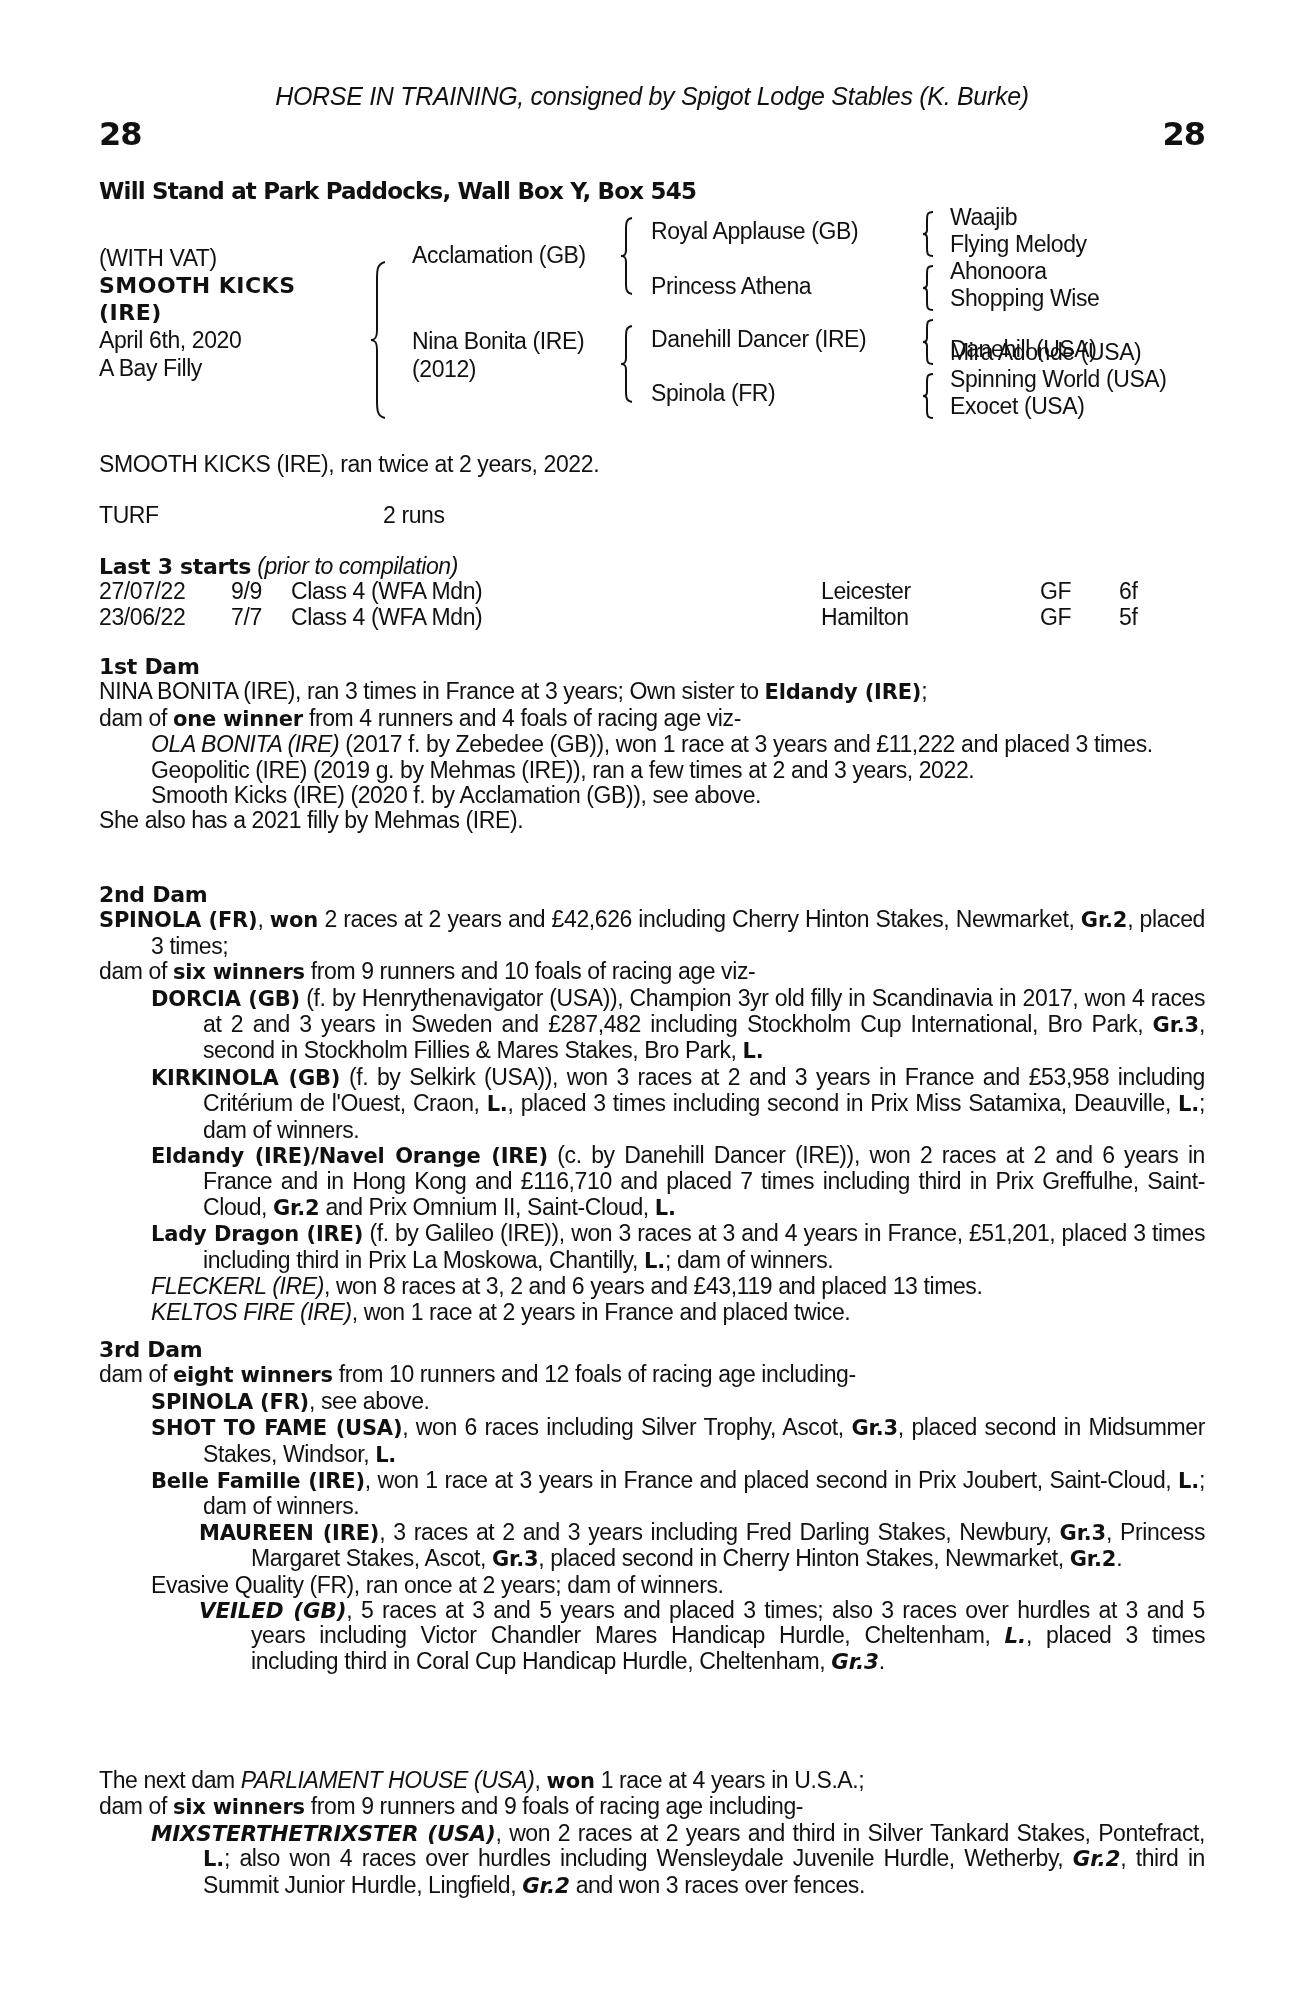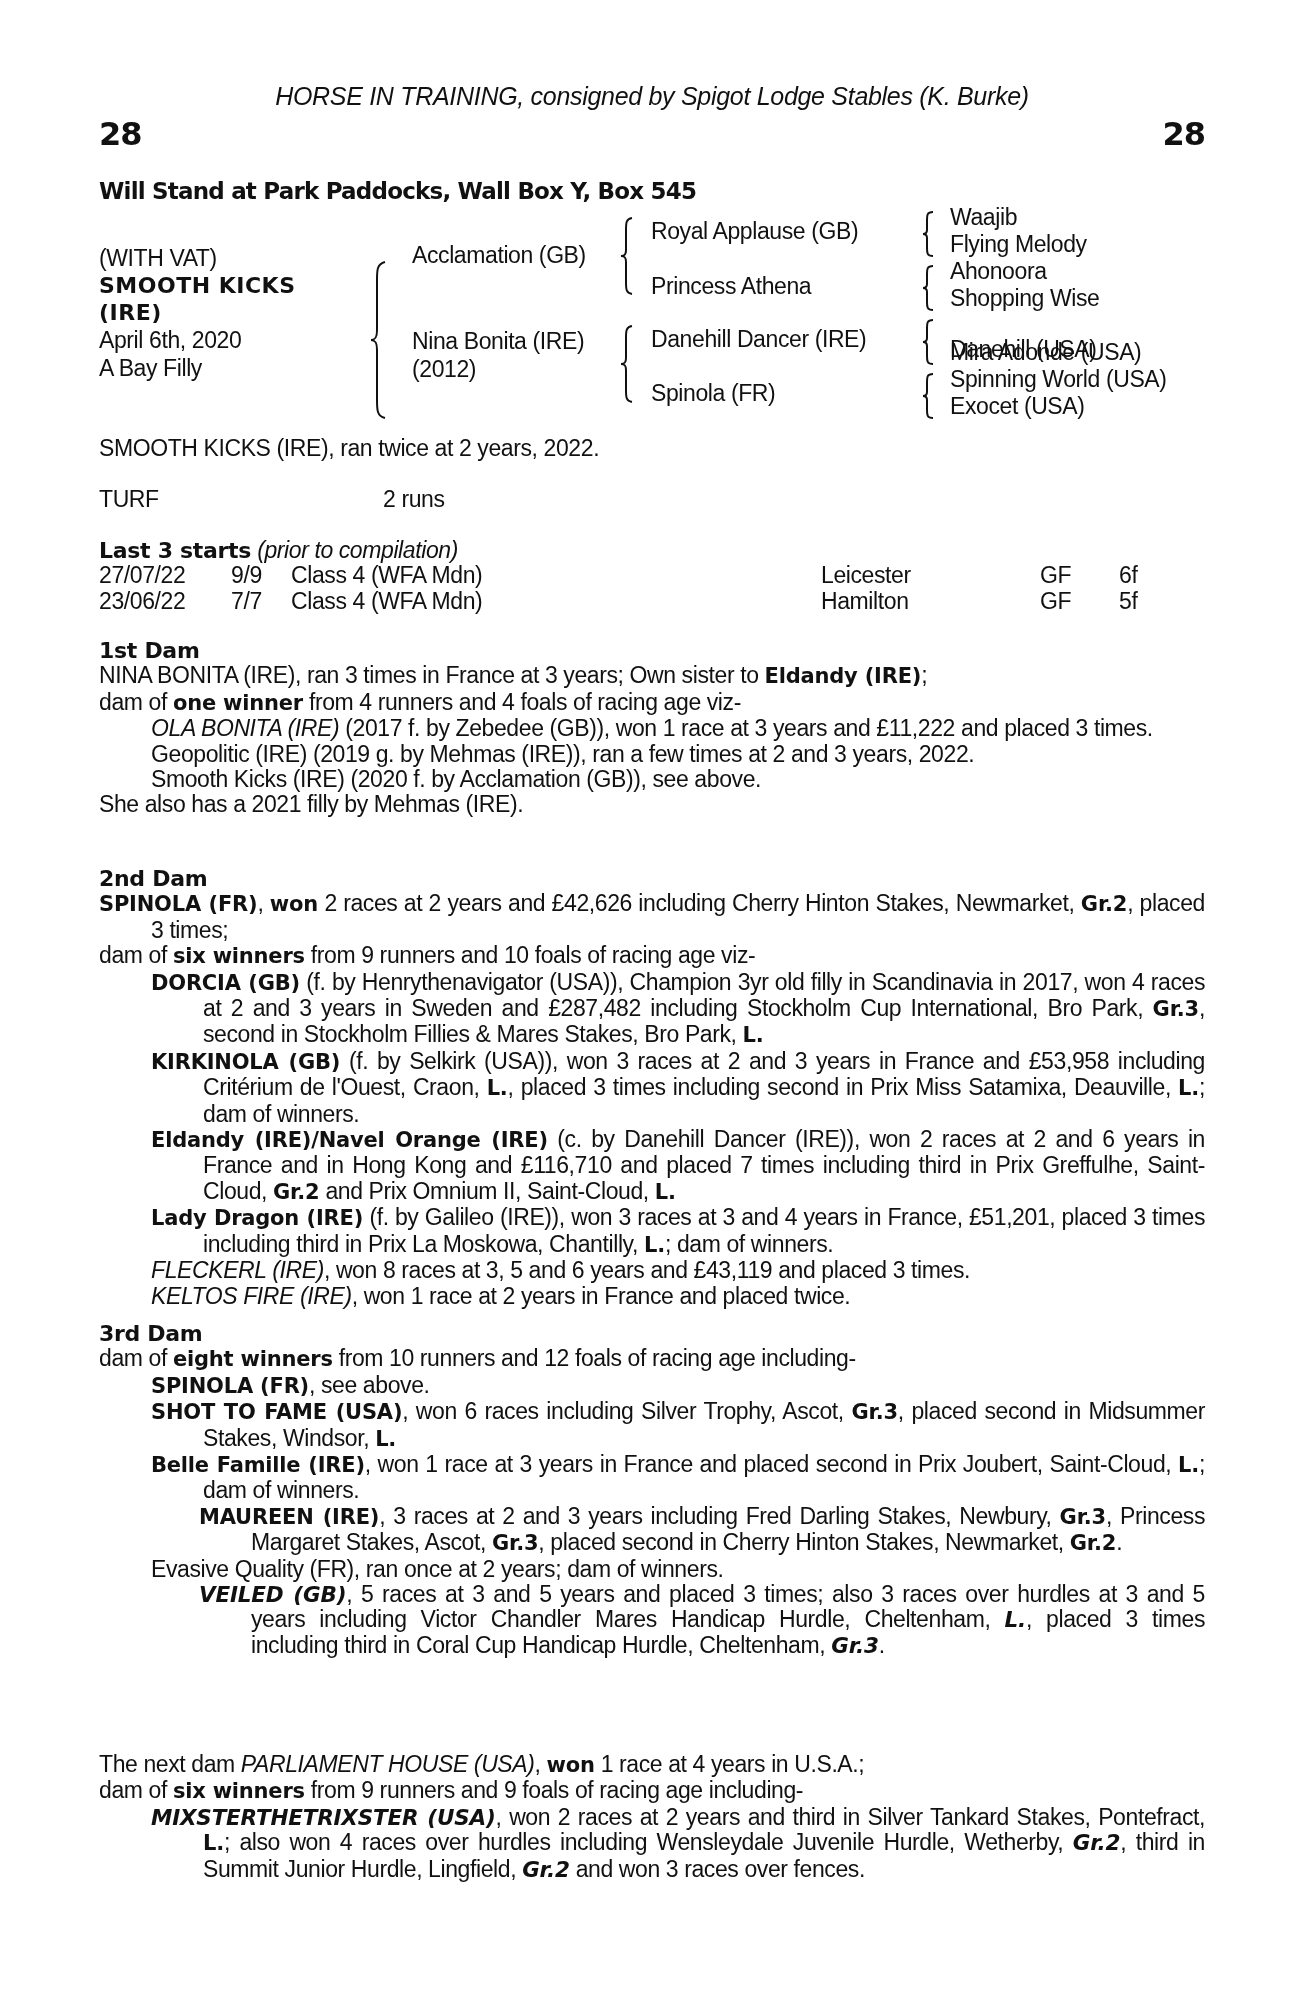--- a/index.html
+++ b/index.html
@@ -27,21 +27,21 @@
   .ped { position: absolute; top: 210px; left: 0; width: 1106px; height: 210px; font-size: 23px; }
   .ped .lot-info { position: absolute; left: 0; top: 34px; line-height: 28px; }
   .ped .lot-info .hname {
     font-family: "DejaVu Sans", sans-serif; font-weight: bold; font-size: 22px; letter-spacing: 0.5px;
     line-height: 27px;
   }
   .abs { position: absolute; white-space: nowrap; }
   .brace { position: absolute; }
   .brace svg { display: block; }
   
-  .txt { position: absolute; left: 0; width: 1106px; font-size: 23px; line-height: 25.4px; }
+  .txt { position: absolute; left: 0; width: 1106px; font-size: 23px; line-height: 25.4px; margin-top: 16px; }
   .txt p { margin: 0; }
   .justify { text-align: justify; text-align-last: left; }
   .b { font-family: "DejaVu Sans", sans-serif; font-weight: bold; font-size: 21px; letter-spacing: -0.2px; }
   .bi { font-family: "DejaVu Sans", sans-serif; font-weight: bold; font-style: italic; font-size: 21.5px; letter-spacing: -0.2px; }
   .i { font-style: italic; }
   .ind1 { padding-left: 52px; }
   .ind1h { padding-left: 104px; text-indent: -52px; }
   .ind2h { padding-left: 152px; text-indent: -52px; }
   .section-title { font-family: "DejaVu Sans", sans-serif; font-weight: bold; font-size: 22px; letter-spacing: -0.3px; }
   .form-row { position: relative; height: 25.4px; }
@@ -161,21 +161,21 @@
   </div>
 
   <div class="txt narrow" style="top:866px;">
     <p class="section-title">2nd Dam</p>
     <p class="ind1h justify" style="padding-left:52px; text-indent:-52px;"><span class="b">SPINOLA (FR)</span>, <span class="b">won</span><span> 2 races at 2 years and £42,626 including Cherry Hinton Stakes, Newmarket, </span><span class="b">Gr.2</span><span>, placed 3 times;</span></p>
     <p><span>dam of </span><span class="b">six winners</span><span> from 9 runners and 10 foals of racing age viz-</span></p>
     <p class="ind1h justify"><span class="b">DORCIA (GB)</span><span> (f. by Henrythenavigator (USA)), Champion 3yr old filly in Scandinavia in 2017, won 4 races at 2 and 3 years in Sweden and £287,482 including Stockholm Cup International, Bro Park, </span><span class="b">Gr.3</span><span>, second in Stockholm Fillies &amp; Mares Stakes, Bro Park, </span><span class="b">L.</span></p>
     <p class="ind1h justify"><span class="b">KIRKINOLA (GB)</span><span> (f. by Selkirk (USA)), won 3 races at 2 and 3 years in France and £53,958 including Critérium de l'Ouest, Craon, </span><span class="b">L.</span><span>, placed 3 times including second in Prix Miss Satamixa, Deauville, </span><span class="b">L.</span><span>; dam of winners.</span></p>
     <p class="ind1h justify"><span class="b">Eldandy (IRE)/Navel Orange (IRE)</span><span> (c. by Danehill Dancer (IRE)), won 2 races at 2 and 6 years in France and in Hong Kong and £116,710 and placed 7 times including third in Prix Greffulhe, Saint-Cloud, </span><span class="b">Gr.2</span><span> and Prix Omnium II, Saint-Cloud, </span><span class="b">L.</span></p>
     <p class="ind1h justify"><span class="b">Lady Dragon (IRE)</span><span> (f. by Galileo (IRE)), won 3 races at 3 and 4 years in France, £51,201, placed 3 times including third in Prix La Moskowa, Chantilly, </span><span class="b">L.</span><span>; dam of winners.</span></p>
-    <p class="ind1"><span class="i">FLECKERL (IRE)</span><span>, won 8 races at 3, 5 and 6 years and £43,119 and placed 3 times.</span></p>
+    <p class="ind1"><span class="i">FLECKERL (IRE)</span><span>, won 8 races at 3, 2 and 6 years and £43,119 and placed 13 times.</span></p>
     <p class="ind1"><span class="i">KELTOS FIRE (IRE)</span><span>, won 1 race at 2 years in France and placed twice.</span></p>
   </div>
 
   <div class="txt narrow" style="top:1321px;">
     <p class="section-title">3rd Dam</p>
     <p><span>dam of </span><span class="b">eight winners</span><span> from 10 runners and 12 foals of racing age including-</span></p>
     <p class="ind1"><span class="b">SPINOLA (FR)</span><span>, see above.</span></p>
     <p class="ind1h justify"><span class="b">SHOT TO FAME (USA)</span><span>, won 6 races including Silver Trophy, Ascot, </span><span class="b">Gr.3</span><span>, placed second in Midsummer Stakes, Windsor, </span><span class="b">L.</span></p>
     <p class="ind1h justify"><span class="b">Belle Famille (IRE)</span><span>, won 1 race at 3 years in France and placed second in Prix Joubert, Saint-Cloud, </span><span class="b">L.</span><span>; dam of winners.</span></p>
     <p class="ind2h justify" style="padding-left:152px; text-indent:-52px;"><span class="b">MAUREEN (IRE)</span><span>, 3 races at 2 and 3 years including Fred Darling Stakes, Newbury, </span><span class="b">Gr.3</span><span>, Princess Margaret Stakes, Ascot, </span><span class="b">Gr.3</span><span>, placed second in Cherry Hinton Stakes, Newmarket, </span><span class="b">Gr.2</span><span>.</span></p>

